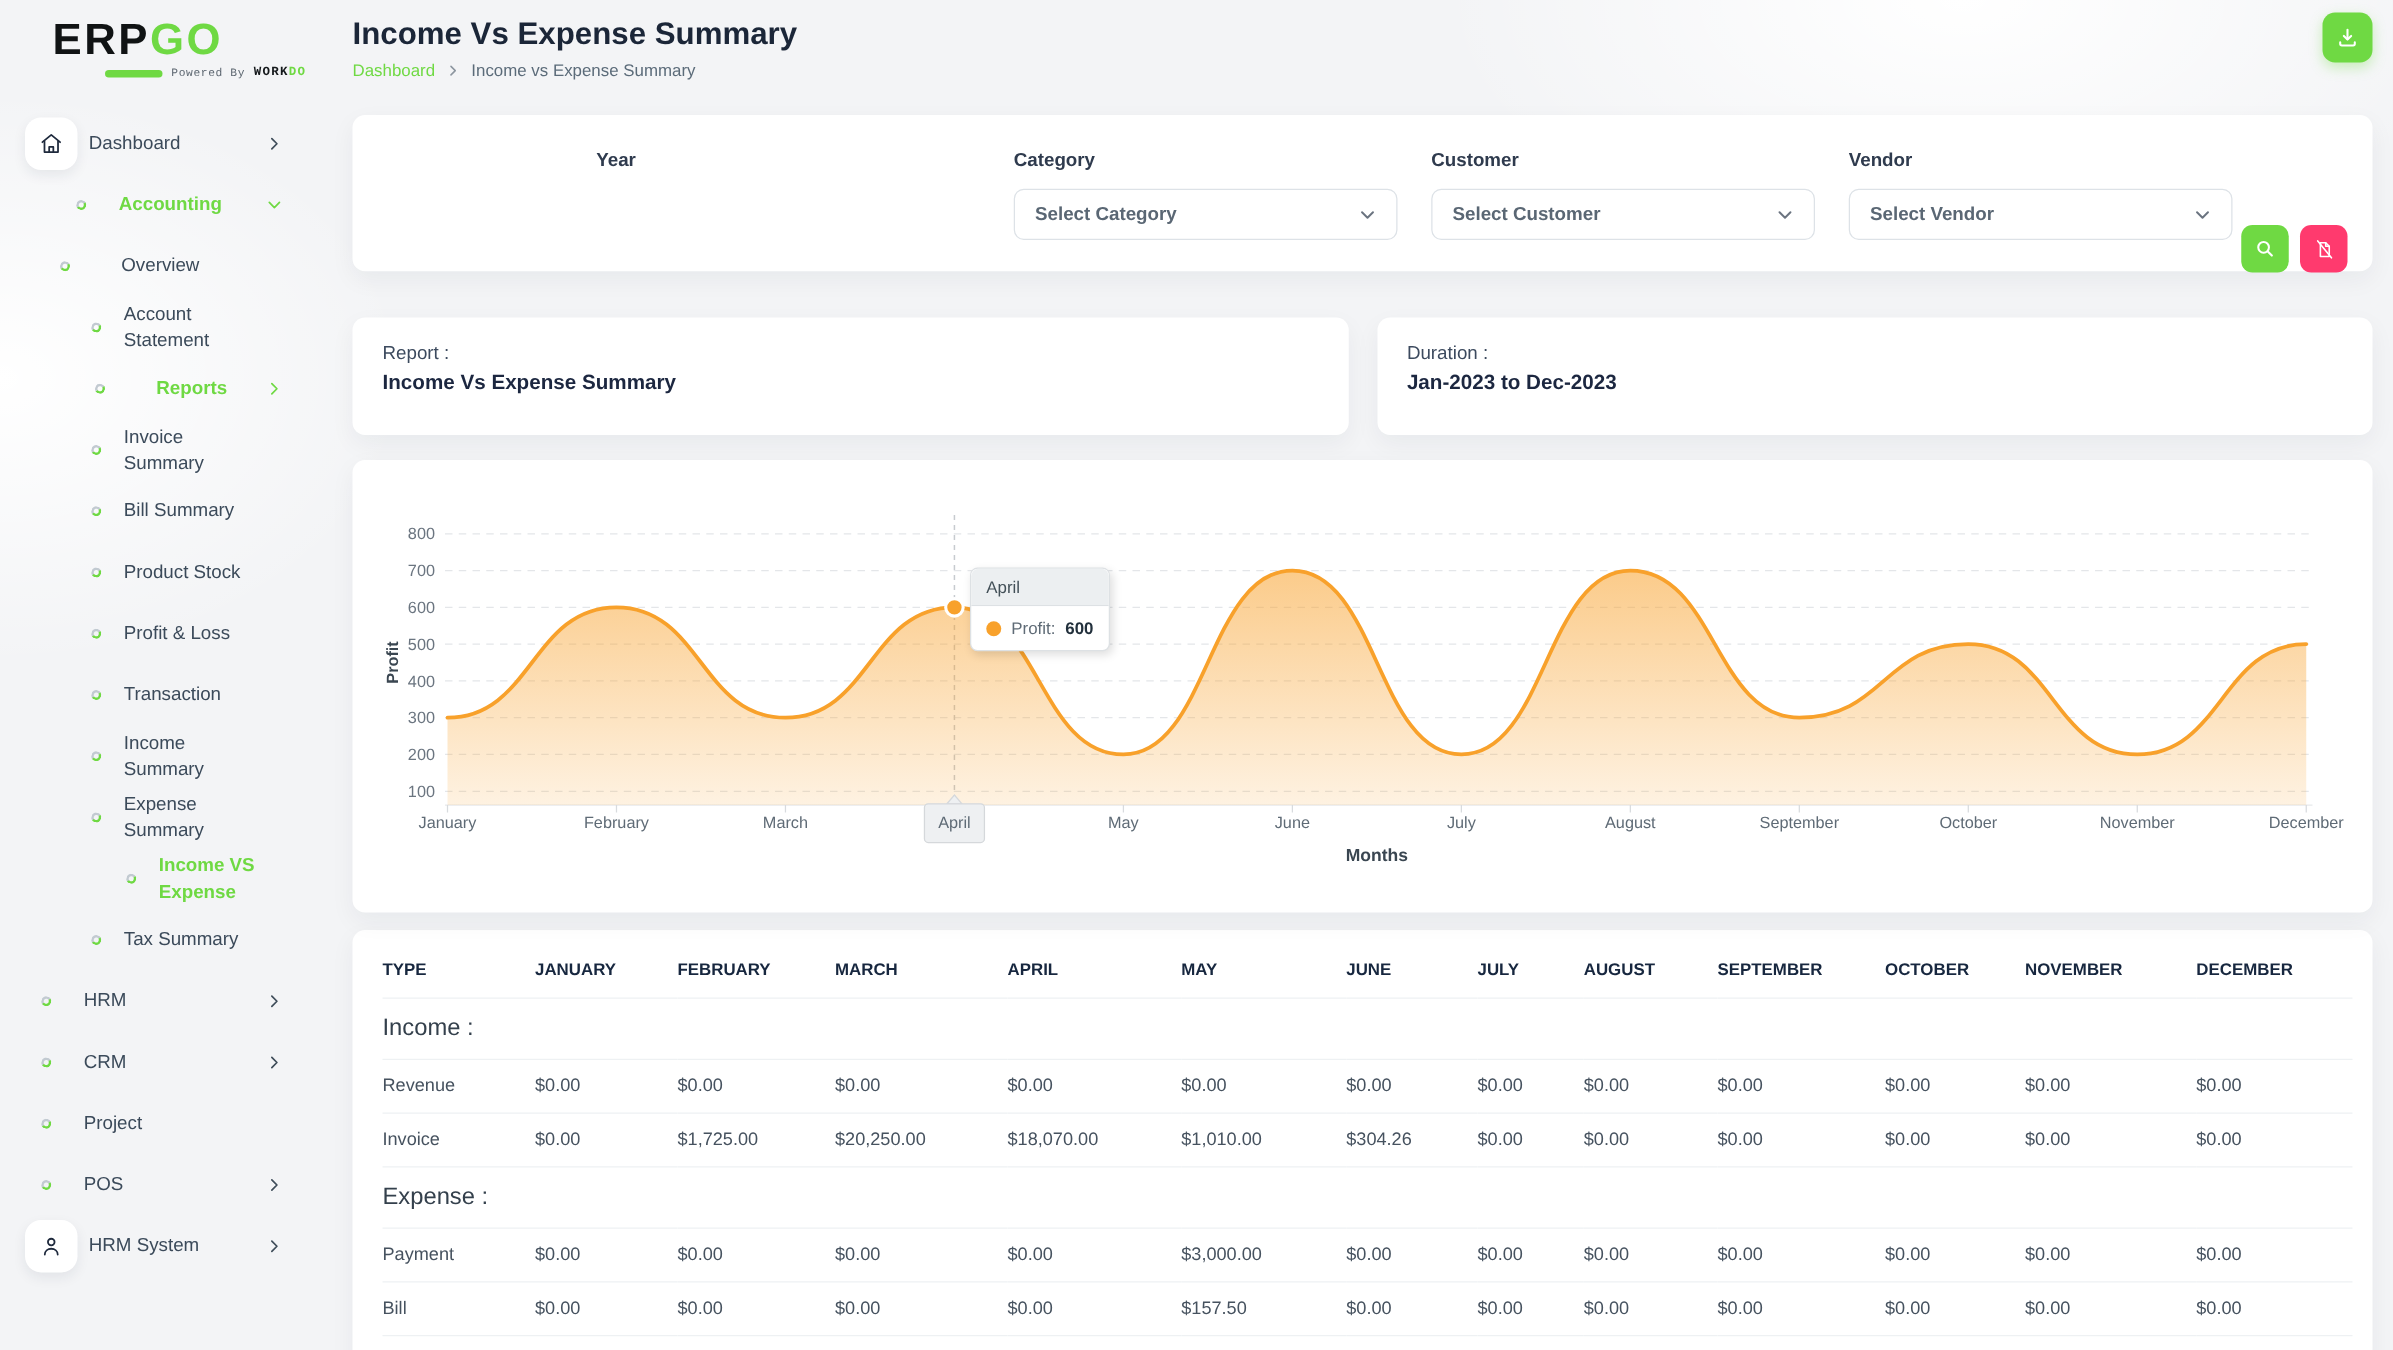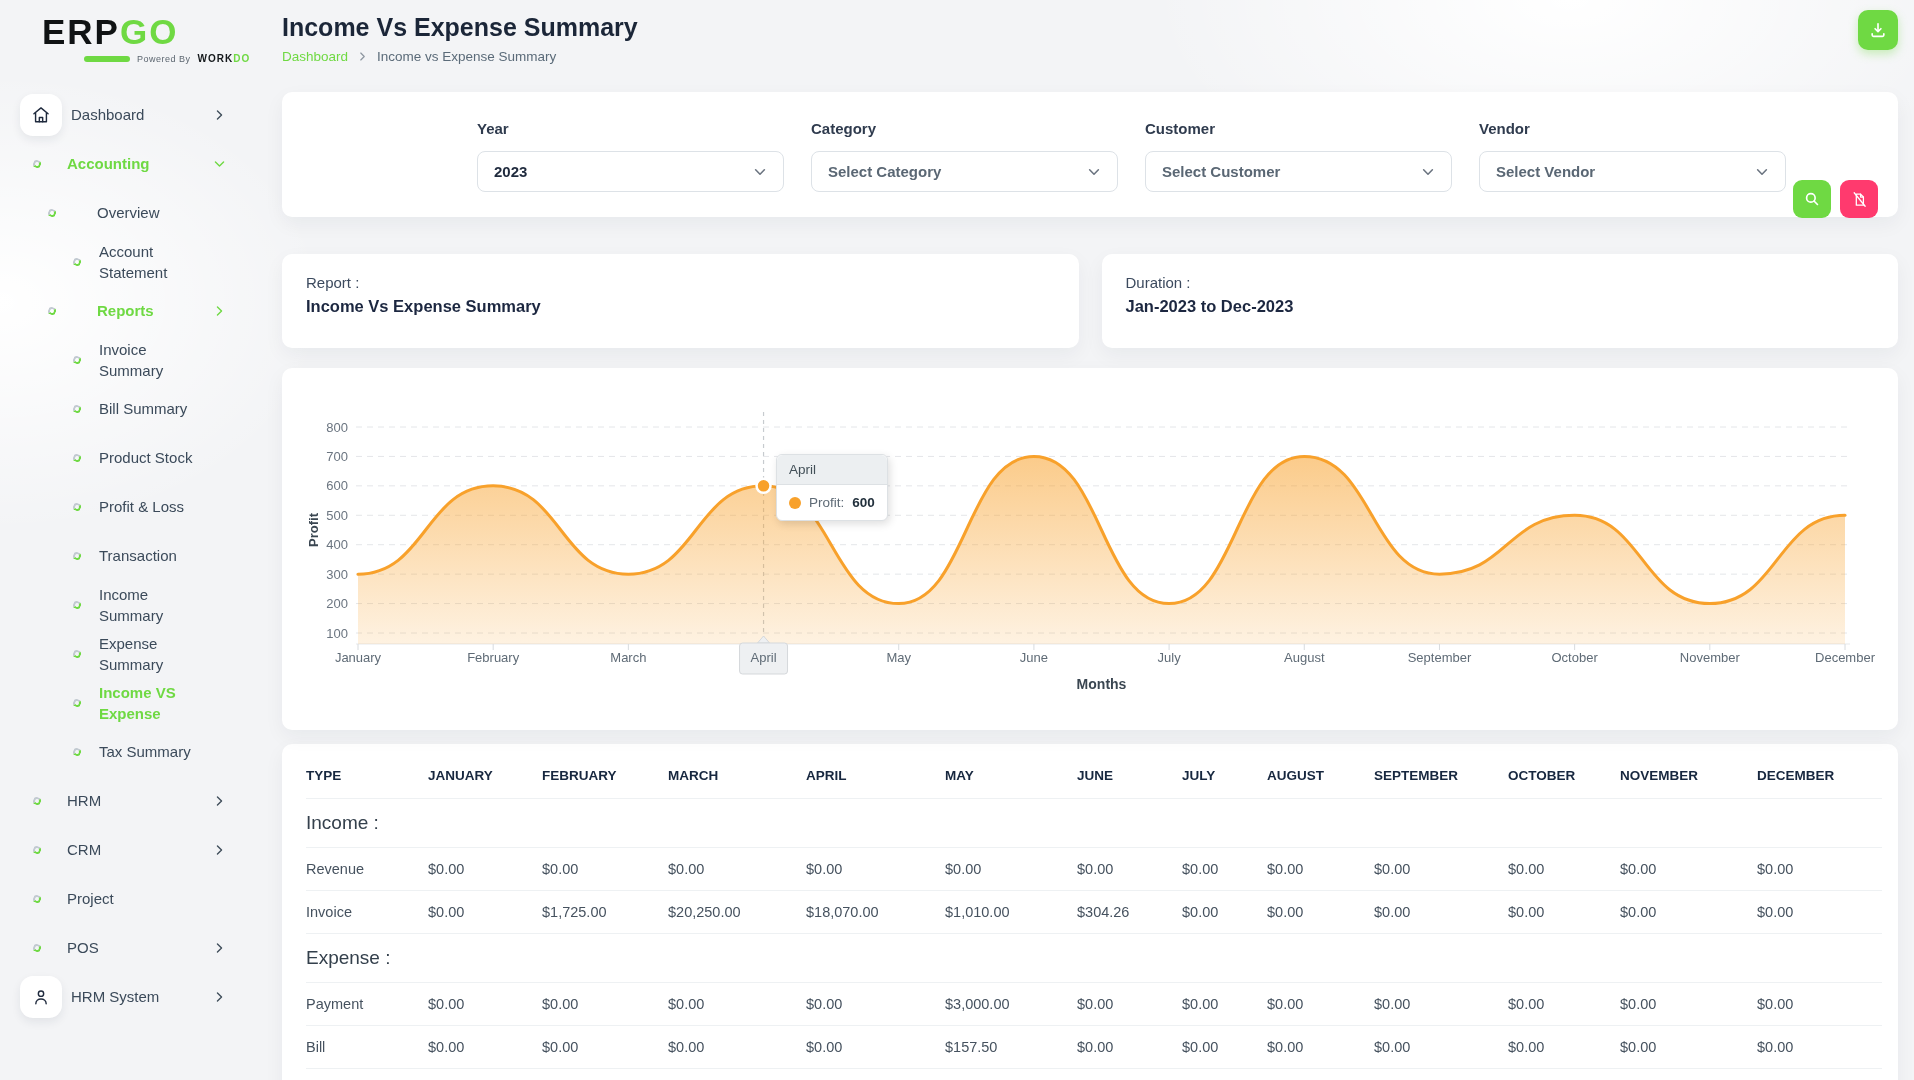--- a/index.html
+++ b/index.html
@@ -11,29 +11,29 @@
       radial-gradient(600px 420px at 0% 28%, #ffffff 0%, rgba(255,255,255,0) 55%),
       radial-gradient(500px 300px at 35% 90%, #ffffff 0%, rgba(255,255,255,0) 55%),
       #f3f4f6;
     color:#32404e;
   }
   
   .sidebar { position:fixed; left:0; top:0; width:262px; height:1080px; padding-top:14px; z-index:5; }
   .logo { padding-left:42px; }
   .logo-text { font-size:35px; font-weight:900; letter-spacing:2px; color:#101314; line-height:36px; }
   .logo-text .go { color:#6fd943; }
-  .powered { display:flex; align-items:center; gap:7px; padding-left:42px; margin-top:3px; }
+  .powered { display:flex; align-items:center; gap:7px; padding-left:42px; margin-top:3px;font-family:Liberation Mono, monospace; }
   .powered-bar { width:46px; height:6px; border-radius:3px; background:#6fd943; }
   .powered-text { font-size:9px; color:#5c6670; letter-spacing:.5px; }
   .powered-brand { font-size:10px; font-weight:800; color:#14181b; letter-spacing:1px; }
   .powered-brand .do { color:#6fd943; }
   .menu { margin-top:26px; }
   .mi { position:relative; display:flex; align-items:center; min-height:49px; padding-right:48px; font-size:15px; color:#3b4a5a; cursor:pointer; }
   .mi .lbl { line-height:21px; max-width:121px; }
-  .mi.active { color:#6fd943; font-weight:700; }
+  .mi.active { color:#6fd943; font-weight:700;margin-left:28px; }
   .mi.lv0 { padding-left:20px; }
   .mi.lv0 .icon-box { width:42px; height:42px; border-radius:13px; background:#fff; box-shadow:0 4px 10px rgba(25,39,62,.08); display:flex; align-items:center; justify-content:center; margin-right:9px; flex:0 0 auto; }
   .mi.lv1 { padding-left:33px; }
   .mi.lv1 .bullet { margin-right:26px; }
   .mi.lv2 { padding-left:48px;gap:22px; }
   .mi.lv2 .bullet { margin-right:19px; }
   .mi.lv3 { padding-left:73px; }
   .mi.lv3 .bullet { margin-right:18px; }
   .bullet { width:8px; height:8px; border-radius:50%; border:2px solid #c2cad1; border-bottom-color:#6fd943; border-right-color:#6fd943; flex:0 0 auto; transform:rotate(15deg); }
   .chev { position:absolute; right:36px; top:50%; transform:translateY(-50%); color:#3f4d5a; display:flex; }
@@ -243,28 +243,20 @@
       </span>
     </button>
   </div>
 
   <div class="content">
 
     <div class="card filter-card">
       <div class="filter-row">
         <div class="fcol">
           <div class="flabel">Year</div>
-          <div class="fselect">
-            <span>2023</span>
-            <span class="sel-chev">
-                <svg width="14" height="14" viewBox="0 0 16 16">
-                  <path d="M3 5.5l5 5 5-5" stroke="currentColor" stroke-width="1.8" fill="none" stroke-linecap="round" stroke-linejoin="round"></path>
-                </svg>
-              </span>
-          </div>
         </div>
         <div class="fcol">
           <div class="flabel">Category</div>
           <div class="fselect placeholder">
             <span>Select Category</span>
             <span class="sel-chev">
                 <svg width="14" height="14" viewBox="0 0 16 16">
                   <path d="M3 5.5l5 5 5-5" stroke="currentColor" stroke-width="1.8" fill="none" stroke-linecap="round" stroke-linejoin="round"></path>
                 </svg>
               </span>

